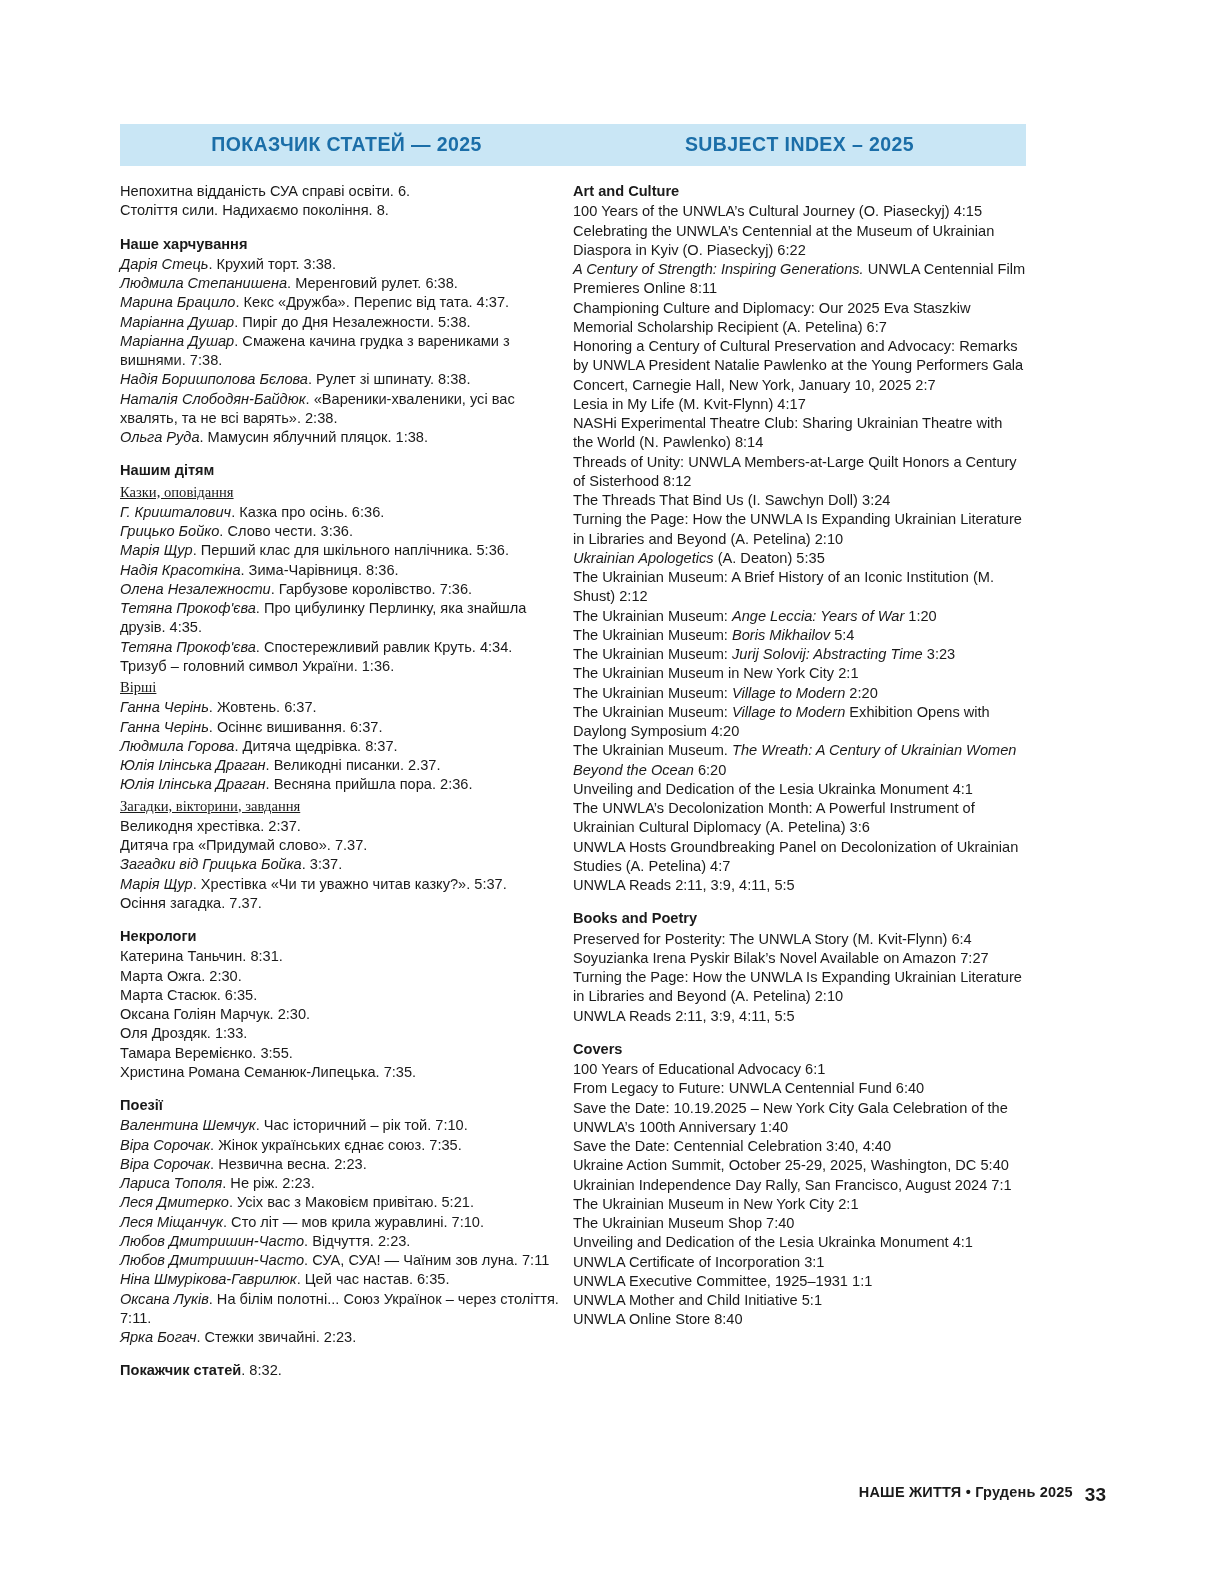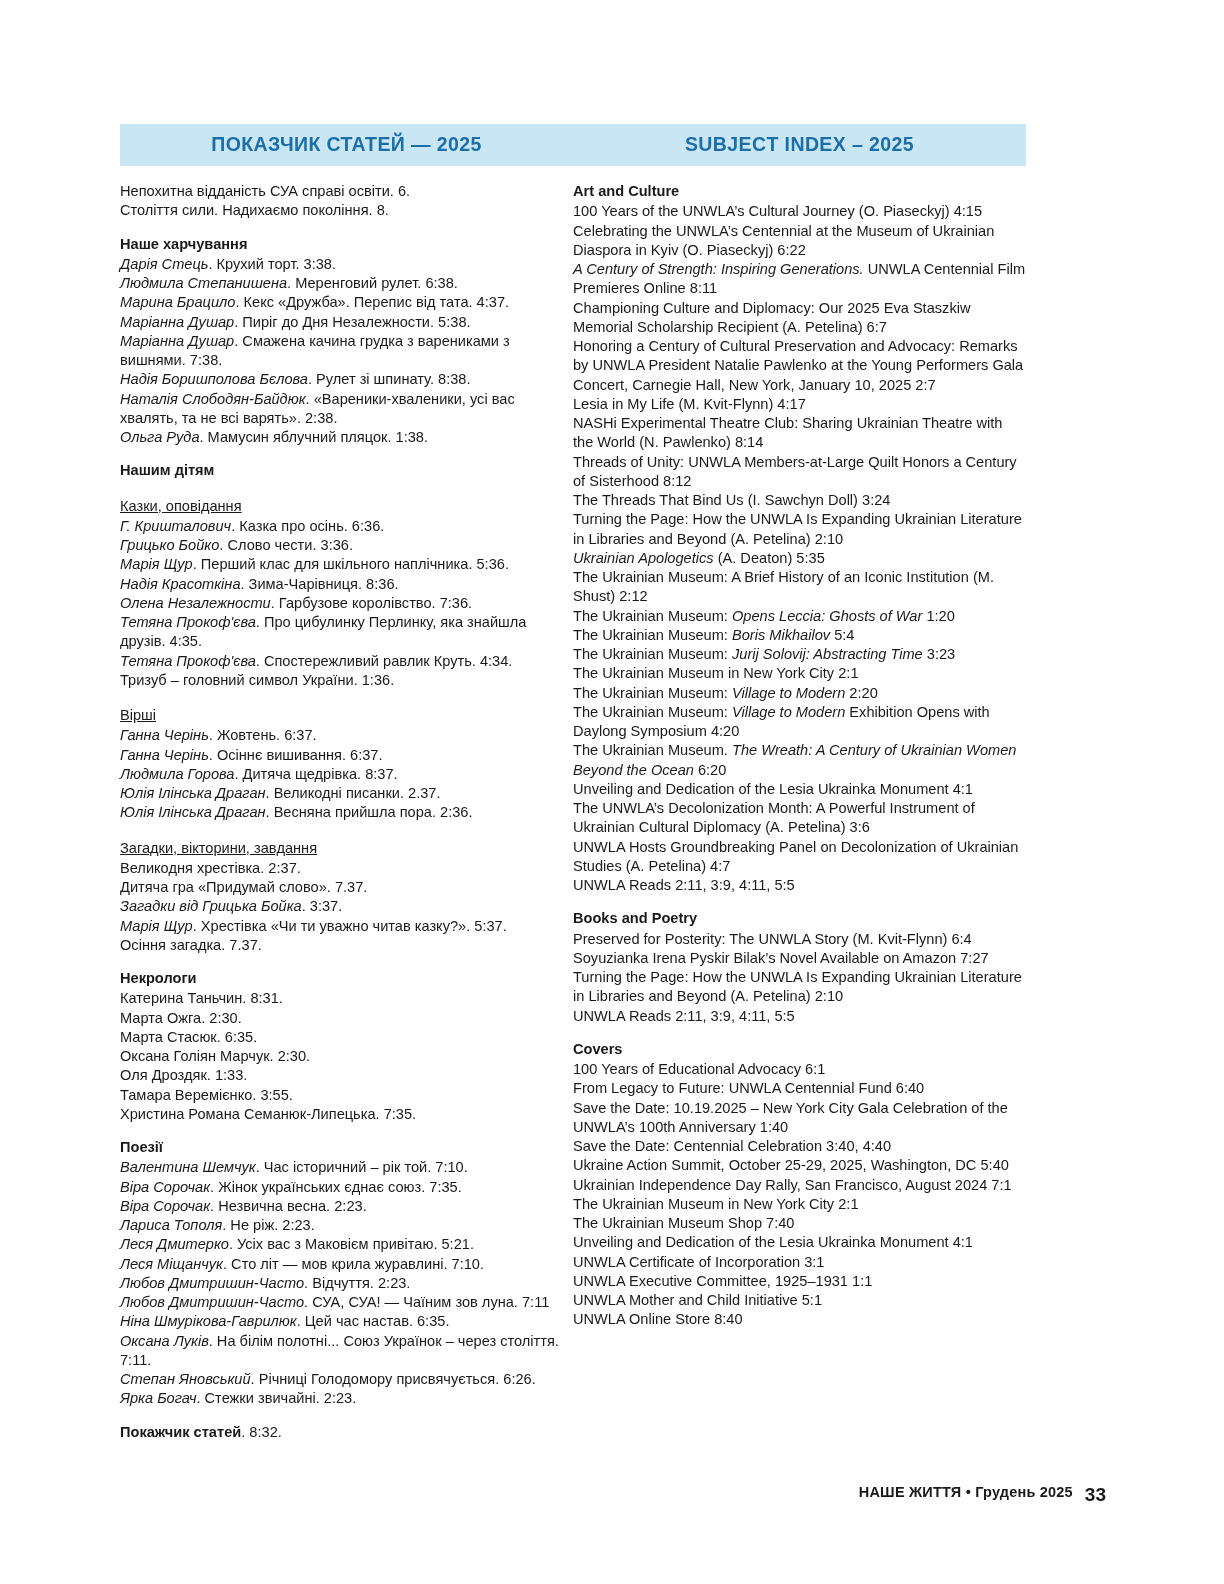--- a/index.html
+++ b/index.html
@@ -53,22 +53,23 @@
   .sec-title {
     font-weight: bold;
     margin-top: 14px;
     margin-bottom: 1px;
   }
   .sec-title.first {
     margin-top: 14px;
   }
   .sub-title {
     text-decoration: underline;
-    margin-top: 16px;
+    margin-top: 2px;
     margin-bottom: 1px;
+    font-family: Liberation Serif, serif;
   }
   .it {
     font-style: italic;
   }
   .gap {
     height: 14px;
   }
   .footer {
     position: absolute;
     right: 118px;
@@ -144,21 +145,20 @@
           <p class="entry"><span class="it">Валентина Шемчук</span>. Час історичний – рік той. 7:10.</p>
           <p class="entry"><span class="it">Віра Сорочак</span>. Жінок українських єднає союз. 7:35.</p>
           <p class="entry"><span class="it">Віра Сорочак</span>. Незвична весна. 2:23.</p>
           <p class="entry"><span class="it">Лариса Тополя</span>. Не ріж. 2:23.</p>
           <p class="entry"><span class="it">Леся Дмитерко</span>. Усіх вас з Маковієм привітаю. 5:21.</p>
           <p class="entry"><span class="it">Леся Міщанчук</span>. Сто літ — мов крила журавлині. 7:10.</p>
           <p class="entry"><span class="it">Любов Дмитришин-Часто</span>. Відчуття. 2:23.</p>
           <p class="entry"><span class="it">Любов Дмитришин-Часто</span>. СУА, СУА! — Чаїним зов луна. 7:11</p>
           <p class="entry"><span class="it">Ніна Шмурікова-Гаврилюк</span>. Цей час настав. 6:35.</p>
           <p class="entry"><span class="it">Оксана Луків</span>. На білім полотні... Союз Українок – через століття. 7:11.</p>
-          <p class="entry"><span class="it">Степан Яновський</span>. Річниці Голодомору присвячується. 6:26.</p>
           <p class="entry"><span class="it">Ярка Богач</span>. Стежки звичайні. 2:23.</p>
           <div class="gap"></div>
           <p class="entry"><b>Покажчик статей</b>. 8:32.</p>
         </div>
     </div>
 
     <div class="col">
       <div class="col-header">SUBJECT INDEX – 2025</div>
       <div class="col-body" id="right-body">
           <p class="entry sec-title first" style="margin-top: 0px;">Art and Culture</p>
@@ -167,21 +167,21 @@
           <p class="entry"><span class="it">A Century of Strength: Inspiring Generations.</span> UNWLA Centennial Film Premieres Online 8:11</p>
           <p class="entry">Championing Culture and Diplomacy: Our 2025 Eva Staszkiw Memorial Scholarship Recipient (A. Petelina) 6:7</p>
           <p class="entry">Honoring a Century of Cultural Preservation and Advocacy: Remarks by UNWLA President Natalie Pawlenko at the Young Performers Gala Concert, Carnegie Hall, New York, January 10, 2025 2:7</p>
           <p class="entry">Lesia in My Life (M. Kvit-Flynn) 4:17</p>
           <p class="entry">NASHi Experimental Theatre Club: Sharing Ukrainian Theatre with the World (N. Pawlenko) 8:14</p>
           <p class="entry">Threads of Unity: UNWLA Members-at-Large Quilt Honors a Century of Sisterhood 8:12</p>
           <p class="entry">The Threads That Bind Us (I. Sawchyn Doll) 3:24</p>
           <p class="entry">Turning the Page: How the UNWLA Is Expanding Ukrainian Literature in Libraries and Beyond (A. Petelina) 2:10</p>
           <p class="entry"><span class="it">Ukrainian Apologetics</span> (A. Deaton) 5:35</p>
           <p class="entry">The Ukrainian Museum: A Brief History of an Iconic Institution (M. Shust) 2:12</p>
-          <p class="entry">The Ukrainian Museum: <span class="it">Opens Leccia: Ghosts of War</span> 1:20</p>
+          <p class="entry">The Ukrainian Museum: <span class="it">Ange Leccia: Years of War</span> 1:20</p>
           <p class="entry">The Ukrainian Museum: <span class="it">Boris Mikhailov</span> 5:4</p>
           <p class="entry">The Ukrainian Museum: <span class="it">Jurij Solovij: Abstracting Time</span> 3:23</p>
           <p class="entry">The Ukrainian Museum in New York City 2:1</p>
           <p class="entry">The Ukrainian Museum: <span class="it">Village to Modern</span> 2:20</p>
           <p class="entry">The Ukrainian Museum: <span class="it">Village to Modern</span> Exhibition Opens with Daylong Symposium 4:20</p>
           <p class="entry">The Ukrainian Museum. <span class="it">The Wreath: A Century of Ukrainian Women Beyond the Ocean</span> 6:20</p>
           <p class="entry">Unveiling and Dedication of the Lesia Ukrainka Monument 4:1</p>
           <p class="entry">The UNWLA’s Decolonization Month: A Powerful Instrument of Ukrainian Cultural Diplomacy (A. Petelina) 3:6</p>
           <p class="entry">UNWLA Hosts Groundbreaking Panel on Decolonization of Ukrainian Studies (A. Petelina) 4:7</p>
           <p class="entry">UNWLA Reads 2:11, 3:9, 4:11, 5:5</p>

